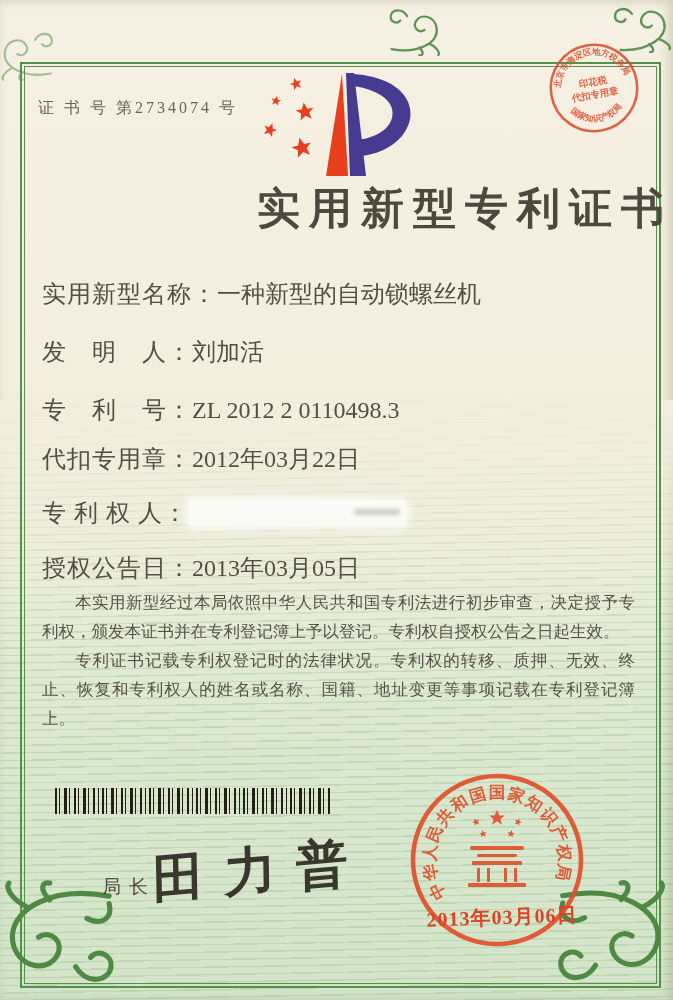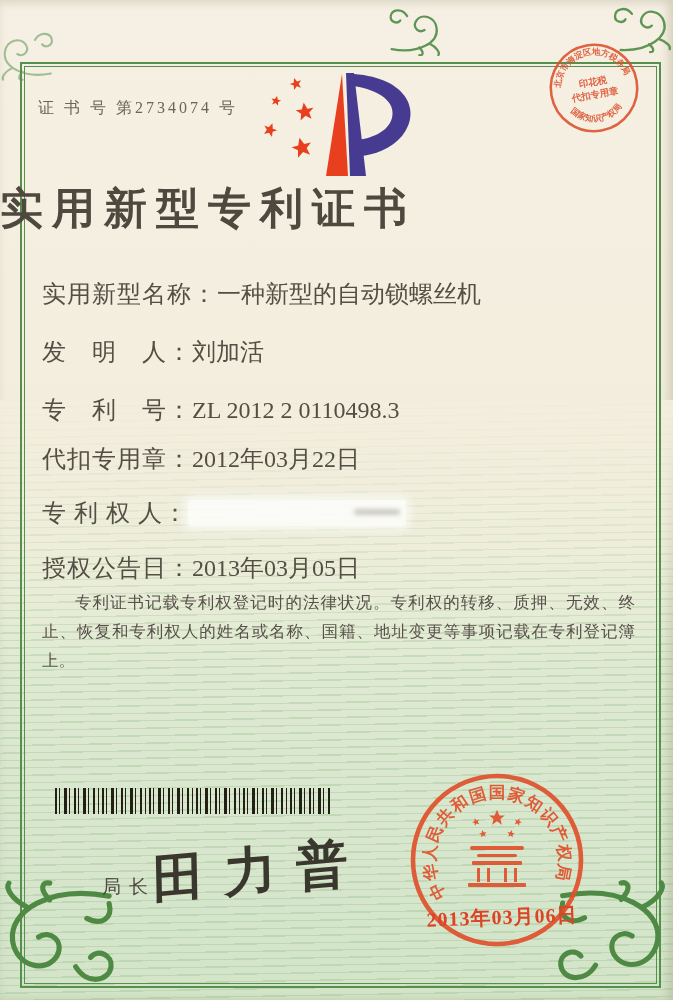--- a/index.html
+++ b/index.html
@@ -14,21 +14,21 @@
     background:
       linear-gradient(180deg, rgba(243,238,222,.95) 0%, rgba(243,238,222,0) 42%),
       repeating-linear-gradient(179deg, rgba(138,184,126,.30) 0 1.4px, rgba(0,0,0,0) 1.4px 7.5px);
   }
   .frame{position:absolute; left:20px; top:62px; right:12px; bottom:12px; border:2px solid #55904c;}
   .frame::before{content:""; position:absolute; inset:2px; border:1px solid #55904c;}
   .curl{position:absolute; pointer-events:none;}
   .cert-no{position:absolute; left:38px; top:64px; font-size:16px; color:#6b645a; letter-spacing:3px;margin-top:34px;}
   .tax-stamp{position:absolute; left:540px; top:34px; width:108px; height:108px; transform:rotate(-10deg); opacity:.88;}
   .logo{position:absolute; left:250px; top:68px; width:176px; height:116px;}
-  .title{position:absolute; left:0; right:0; top:180px; text-align:left;
+  .title{position:absolute; left:0; right:0; top:180px; text-align:right;
     font-size:43px; font-weight:700; color:#4e483f; letter-spacing:9px;}
   .fields{position:absolute; left:42px; right:36px; top:0;}
   .field{position:absolute; left:0; font-size:24px; color:#544e44; white-space:nowrap;}
   .field .lab{letter-spacing:1px;}
   .f0{top:278px;} .f1{top:336px;} .f2{top:394px;} .f3{top:443px;} .f4{top:497px;} .f5{top:552px;}
   .redact{display:inline-block; vertical-align:middle; width:218px; height:26px; margin-top:-4px;
     background:rgba(252,252,249,.92); border-radius:3px; box-shadow:0 0 8px 4px rgba(250,250,246,.85); position:relative;}
   .redact i{position:absolute; right:6px; top:9px; width:46px; height:6px; border-radius:3px;
     background:rgba(120,115,105,.35); filter:blur(2px);}
   .paras{position:absolute; left:42px; right:38px; top:588px; color:#57514a;}
@@ -158,20 +158,21 @@
     </div>
     <div class="field f4">
       <span class="lab">专 利 权 人：</span><span class="redact"><i></i></span>
     </div>
     <div class="field f5">
       <span class="lab">授权公告日：</span><span>2013年03月05日</span>
     </div>
   </div>
 
   <div class="paras">
+    <p>本实用新型经过本局依照中华人民共和国专利法进行初步审查，决定授予专利权，颁发本证书并在专利登记簿上予以登记。专利权自授权公告之日起生效。</p>
     <p>专利证书记载专利权登记时的法律状况。专利权的转移、质押、无效、终止、恢复和专利权人的姓名或名称、国籍、地址变更等事项记载在专利登记簿上。</p>
   </div>
 
   <div class="barcode"></div>
 
   <div class="director">局长</div>
   <div class="signature">田力普</div>
 
   <svg class="seal" viewBox="0 0 182 182">
     <circle cx="91" cy="90" r="84" fill="none" stroke="#e0512c" stroke-width="4.6"></circle>

